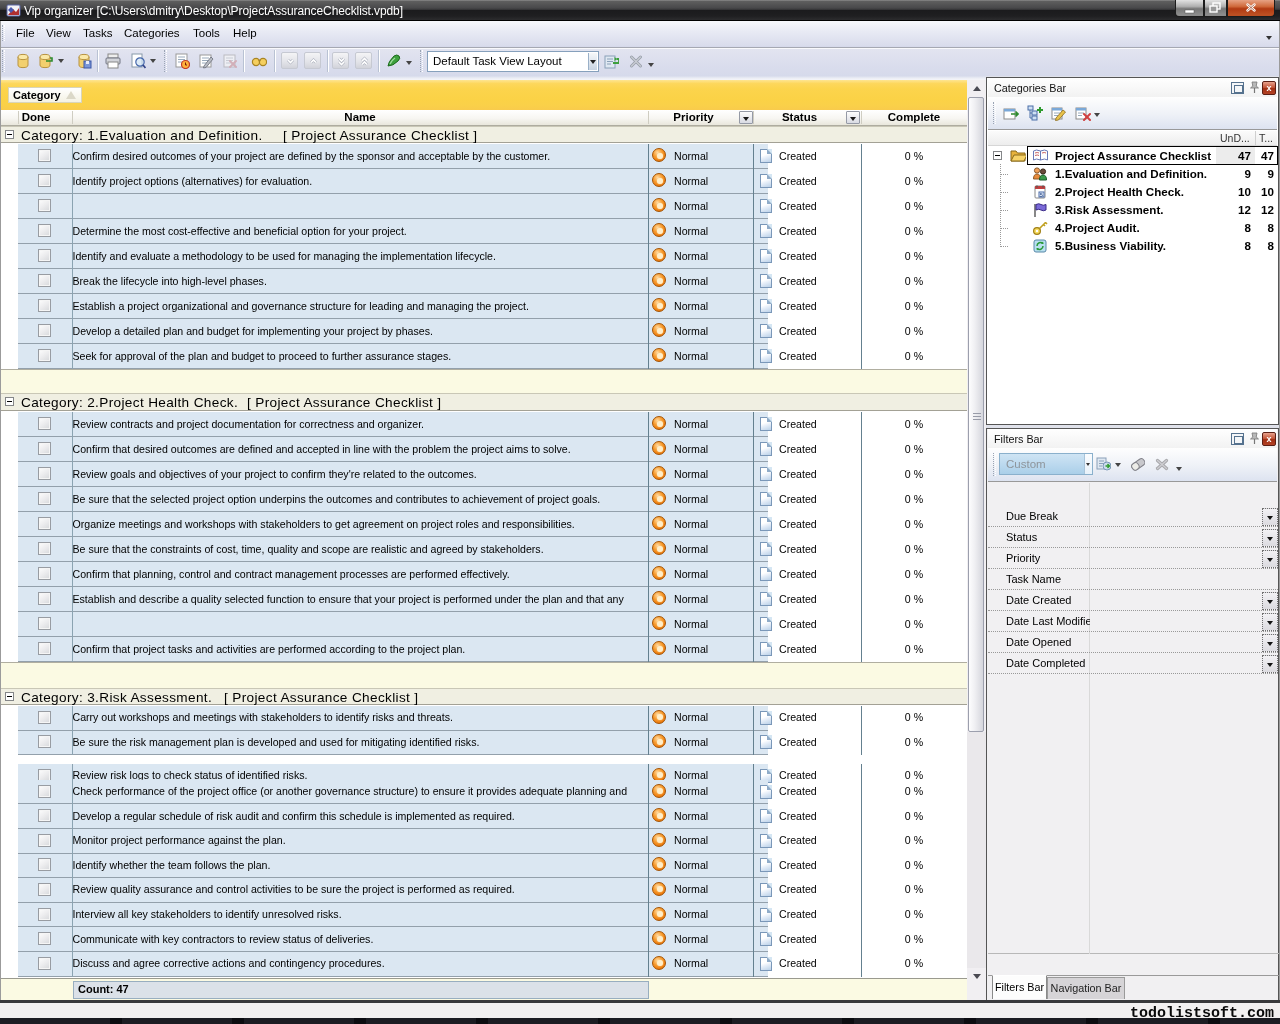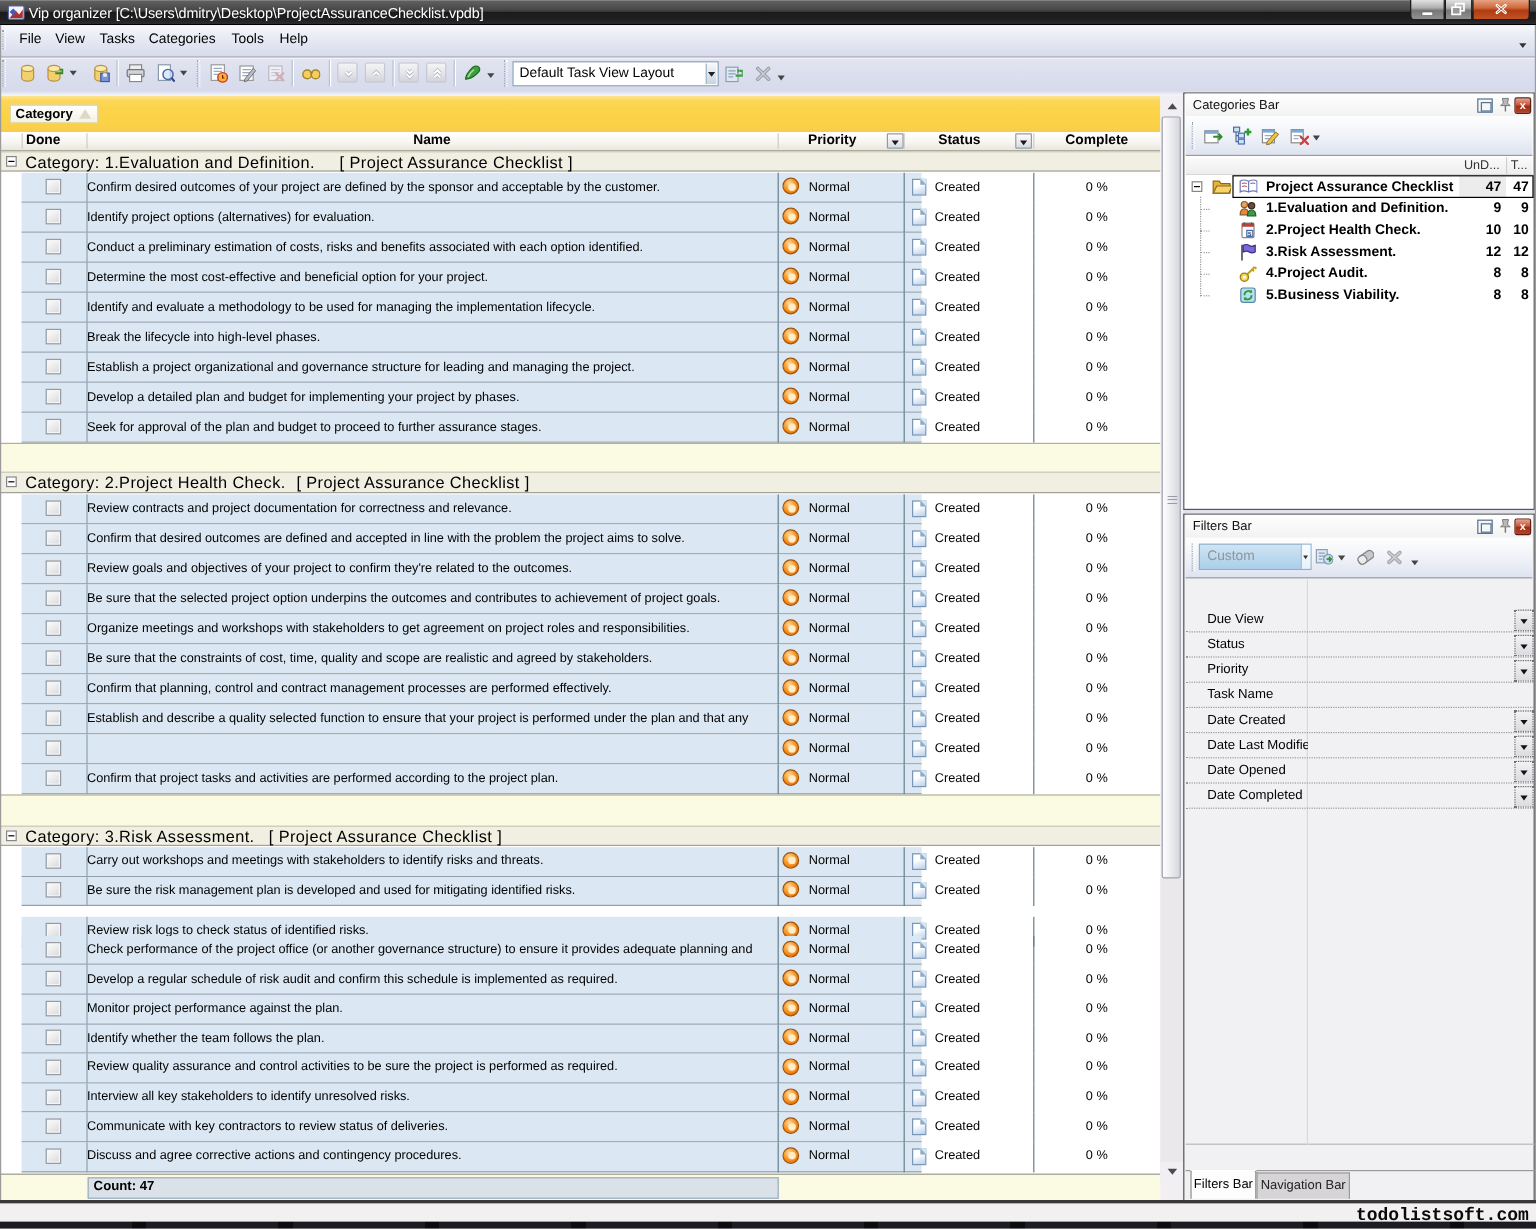--- a/index.html
+++ b/index.html
@@ -308,21 +308,20 @@
     <div class="stxt" style="top:5.5px">Created</div>
     <div class="ctxt" style="top:5.5px">0 %</div>
   </div>
 <div class="abs trow" style="top:194px;height:25px">
     <div class="blue"></div>
     <div class="vl" style="left:72px;background:#8ba3b1"></div>
     <div class="vl" style="left:648px"></div>
     <div class="vl" style="left:753px"></div>
     <div class="vl" style="left:861px"></div>
     <div class="cb" style="top:5.0px"></div>
-    <div class="nm" style="top:5.5px">Conduct a preliminary estimation of costs, risks and benefits associated with each option identified.</div>
     <div class="pdot" style="top:4.0px"></div>
     <div class="ptxt" style="top:5.5px">Normal</div>
     <div class="doc" style="top:5.0px"></div>
     <div class="stxt" style="top:5.5px">Created</div>
     <div class="ctxt" style="top:5.5px">0 %</div>
   </div>
 <div class="abs trow" style="top:219px;height:25px">
     <div class="blue"></div>
     <div class="vl" style="left:72px;background:#8ba3b1"></div>
     <div class="vl" style="left:648px"></div>
@@ -412,21 +411,21 @@
     <span class="t1">Category: 2.Project Health Check.</span>
     <span class="t2" style="left:247px">[ Project Assurance Checklist ]</span>
   </div>
 <div class="abs trow" style="top:412px;height:25px">
     <div class="blue"></div>
     <div class="vl" style="left:72px;background:#8ba3b1"></div>
     <div class="vl" style="left:648px"></div>
     <div class="vl" style="left:753px"></div>
     <div class="vl" style="left:861px"></div>
     <div class="cb" style="top:5.0px"></div>
-    <div class="nm" style="top:5.5px">Review contracts and project documentation for correctness and relevance.</div>
+    <div class="nm" style="top:5.5px">Review contracts and project documentation for correctness and organizer.</div>
     <div class="pdot" style="top:4.0px"></div>
     <div class="ptxt" style="top:5.5px">Normal</div>
     <div class="doc" style="top:5.0px"></div>
     <div class="stxt" style="top:5.5px">Created</div>
     <div class="ctxt" style="top:5.5px">0 %</div>
   </div>
 <div class="abs trow" style="top:437px;height:25px">
     <div class="blue"></div>
     <div class="vl" style="left:72px;background:#8ba3b1"></div>
     <div class="vl" style="left:648px"></div>
@@ -864,21 +863,21 @@
           <path d="M3.5 4.5 L12.5 12.5"></path>
           <path d="M12.5 4.5 L3.5 12.5"></path>
         </g>
       </svg>
 <div class="caret dcaret" style="position:absolute;left:188px;top:19px"></div>
 </div>
 <div style="position:absolute;left:1px;top:54px;width:291px;height:471px;border-bottom:1px solid #b8b8b8"></div>
 <div style="position:absolute;left:102px;top:54px;width:1px;height:471px;background:#d9d9d9"></div>
 <div class="frow" style="top:77px">
       <span class="fdd"></span>
-      <span class="fl">Due View</span>
+      <span class="fl">Due Break</span>
     </div>
 <div class="frow" style="top:98px">
       <span class="fdd"></span>
       <span class="fl">Status</span>
     </div>
 <div class="frow" style="top:119px">
       <span class="fdd"></span>
       <span class="fl">Priority</span>
     </div>
 <div class="frow" style="top:140px">

